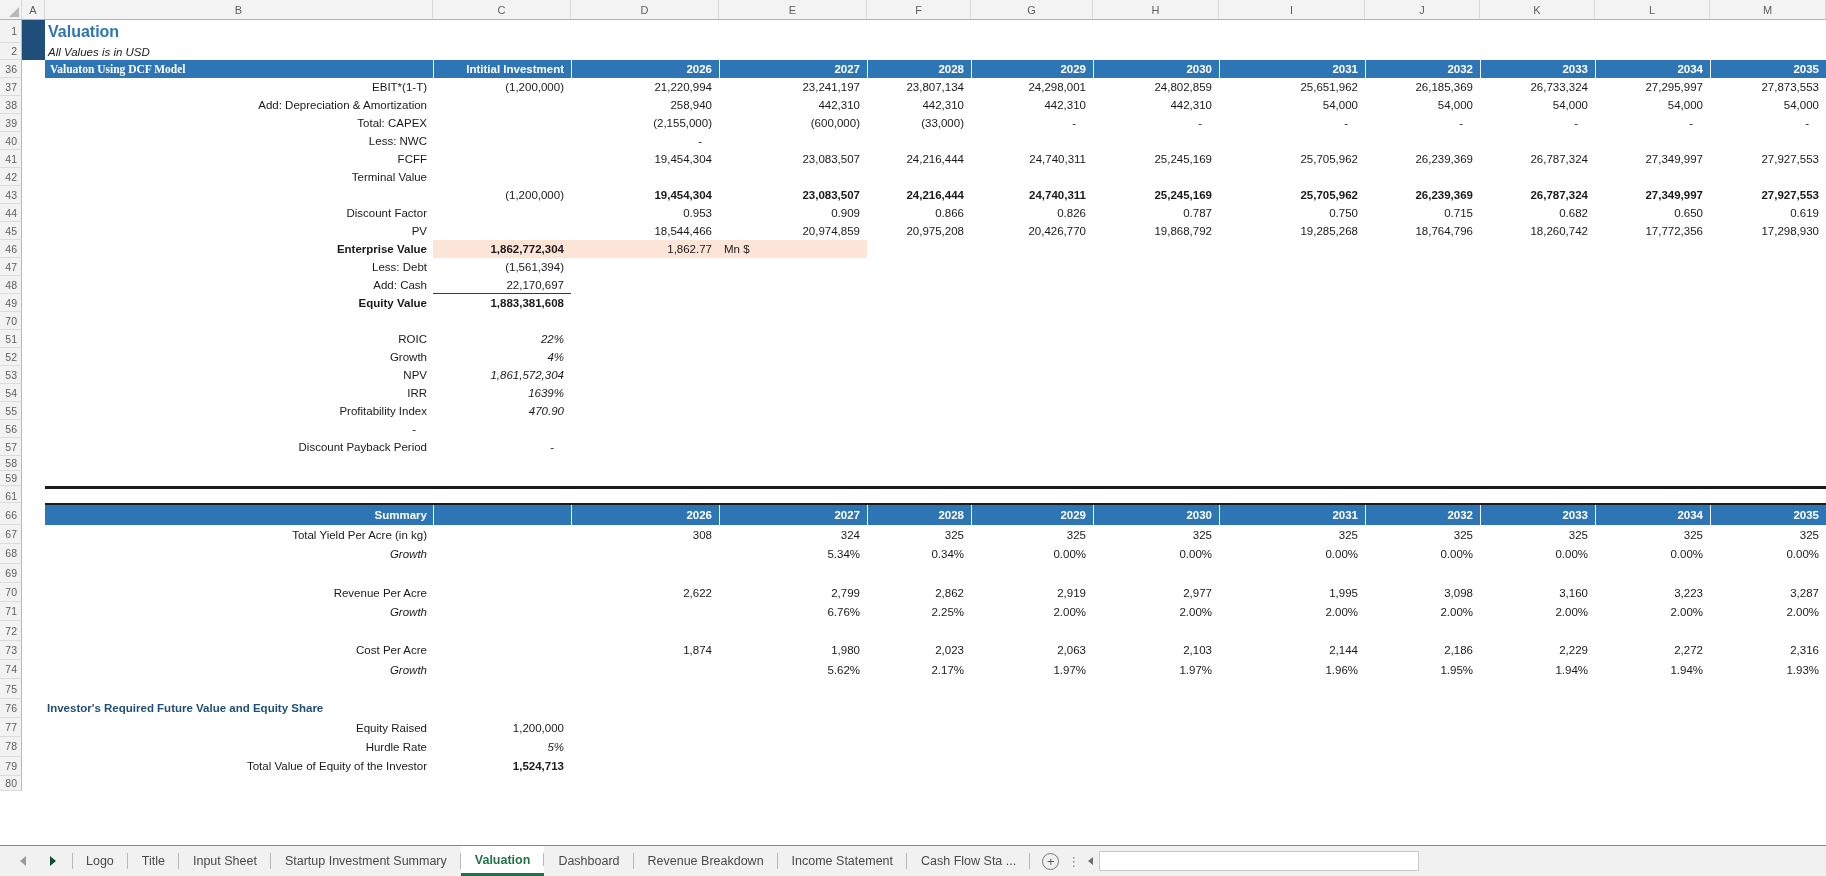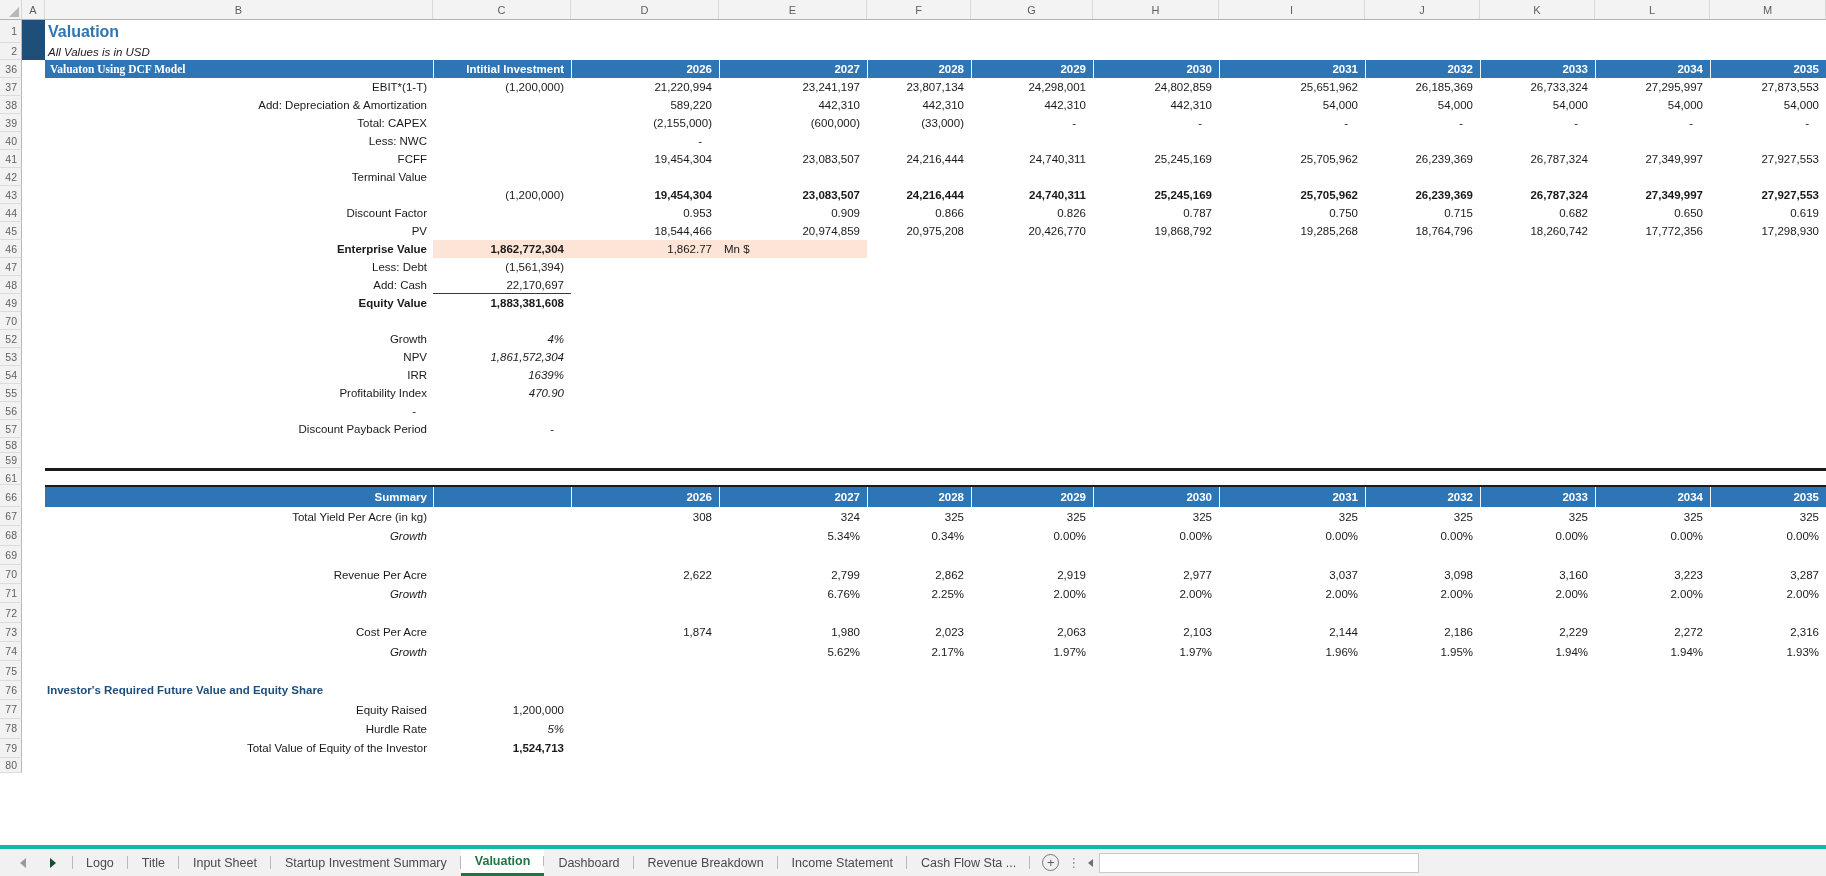--- a/index.html
+++ b/index.html
@@ -31,21 +31,21 @@
   .titleTxt{color:var(--accent);font-weight:700;font-size:16px;justify-content:flex-start;padding-left:3px;}
   .subTxt{font-style:italic;justify-content:flex-start;padding-left:3px;}
   .secB{color:var(--navy);font-weight:700;justify-content:flex-start;padding-left:2px;}
   .navy{background:var(--navy);}
   .thickrow{display:flex;}
   .t3{height:3px}.t2{height:2px}
   .thickrow .gstub{width:22px;background:#f2f2f2;border-right:1px solid #b9b9b9;}
   .thickrow .astub{width:23px;background:#fff;}
   .thickrow .bar{flex:1;background:#1b1b1b;}
   
-  .tabbar{position:absolute;left:0;bottom:0;width:100%;height:31px;background:#f1f1f2;border-top:4px solid #14b8a6;display:flex;align-items:stretch;font-size:12.5px;color:#4a4a4a;}
+  .tabbar{position:absolute;left:0;bottom:0;width:100%;height:31px;background:#f1f1f2;border-top:1px solid #14b8a6;display:flex;align-items:stretch;font-size:12.5px;color:#4a4a4a;}
   .navz{display:flex;align-items:center;gap:24px;padding:0 16px 0 20px;}
   .tri{width:0;height:0;border-top:5px solid transparent;border-bottom:5px solid transparent;}
   .tri.l{border-right:6px solid #9a9a9a;}
   .tri.r{border-left:6px solid #0f5132;}
   .tabs{display:flex;align-items:stretch;}
   .tab{position:relative;display:flex;align-items:center;padding:0 14px;cursor:default;}
   .tab::after{content:'';position:absolute;right:0;top:7px;bottom:7px;width:1px;background:#b9b9b9;}
   .tab:first-child::before{content:'';position:absolute;left:0;top:7px;bottom:7px;width:1px;background:#b9b9b9;}
   .tab.active{background:#fff;color:var(--green);font-weight:700;border-bottom:3px solid var(--green);}
   .addbtn{width:17px;height:17px;border:1px solid #767676;border-radius:50%;display:flex;align-items:center;justify-content:center;color:#5c5c5c;font-size:13px;line-height:1;margin:auto 0 auto 12px;}
@@ -137,21 +137,21 @@
         <div class="c num">26,185,369</div>
         <div class="c num">26,733,324</div>
         <div class="c num">27,295,997</div>
         <div class="c num">27,873,553</div>
       </div>
       <div class="row h-std">
         <div class="gut">38</div>
         <div class="c"></div>
         <div class="c lbl">Add: Depreciation &amp; Amortization</div>
         <div class="c num"></div>
-        <div class="c num">589,220</div>
+        <div class="c num">258,940</div>
         <div class="c num">442,310</div>
         <div class="c num">442,310</div>
         <div class="c num">442,310</div>
         <div class="c num">442,310</div>
         <div class="c num">54,000</div>
         <div class="c num">54,000</div>
         <div class="c num">54,000</div>
         <div class="c num">54,000</div>
         <div class="c num">54,000</div>
       </div>
@@ -329,20 +329,36 @@
         <div class="c num"></div>
         <div class="c num"></div>
         <div class="c num"></div>
         <div class="c num"></div>
       </div>
       <div class="row h-std">
         <div class="gut">70</div>
         <div class="c"></div>
         <div class="c lbl"></div>
         <div class="c num"></div>
+        <div class="c num"></div>
+        <div class="c num"></div>
+        <div class="c num"></div>
+        <div class="c num"></div>
+        <div class="c num"></div>
+        <div class="c num"></div>
+        <div class="c num"></div>
+        <div class="c num"></div>
+        <div class="c num"></div>
+        <div class="c num"></div>
+      </div>
+      <div class="row h-std">
+        <div class="gut">51</div>
+        <div class="c"></div>
+        <div class="c lbl">ROIC</div>
+        <div class="c num i">22%</div>
         <div class="c num"></div>
         <div class="c num"></div>
         <div class="c num"></div>
         <div class="c num"></div>
         <div class="c num"></div>
         <div class="c num"></div>
         <div class="c num"></div>
         <div class="c num"></div>
         <div class="c num"></div>
         <div class="c num"></div>
@@ -567,21 +583,21 @@
       <div class="row h-lo">
         <div class="gut">70</div>
         <div class="c"></div>
         <div class="c lbl">Revenue Per Acre</div>
         <div class="c num"></div>
         <div class="c num">2,622</div>
         <div class="c num">2,799</div>
         <div class="c num">2,862</div>
         <div class="c num">2,919</div>
         <div class="c num">2,977</div>
-        <div class="c num">3,037</div>
+        <div class="c num">1,995</div>
         <div class="c num">3,098</div>
         <div class="c num">3,160</div>
         <div class="c num">3,223</div>
         <div class="c num">3,287</div>
       </div>
       <div class="row h-lo">
         <div class="gut">71</div>
         <div class="c"></div>
         <div class="c lbl i">Growth</div>
         <div class="c num"></div>

